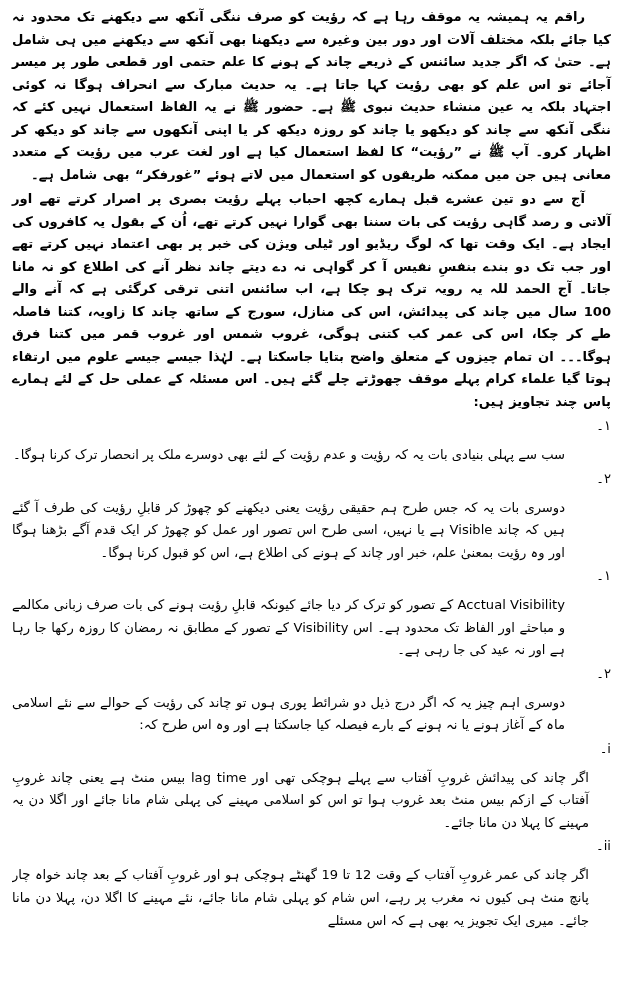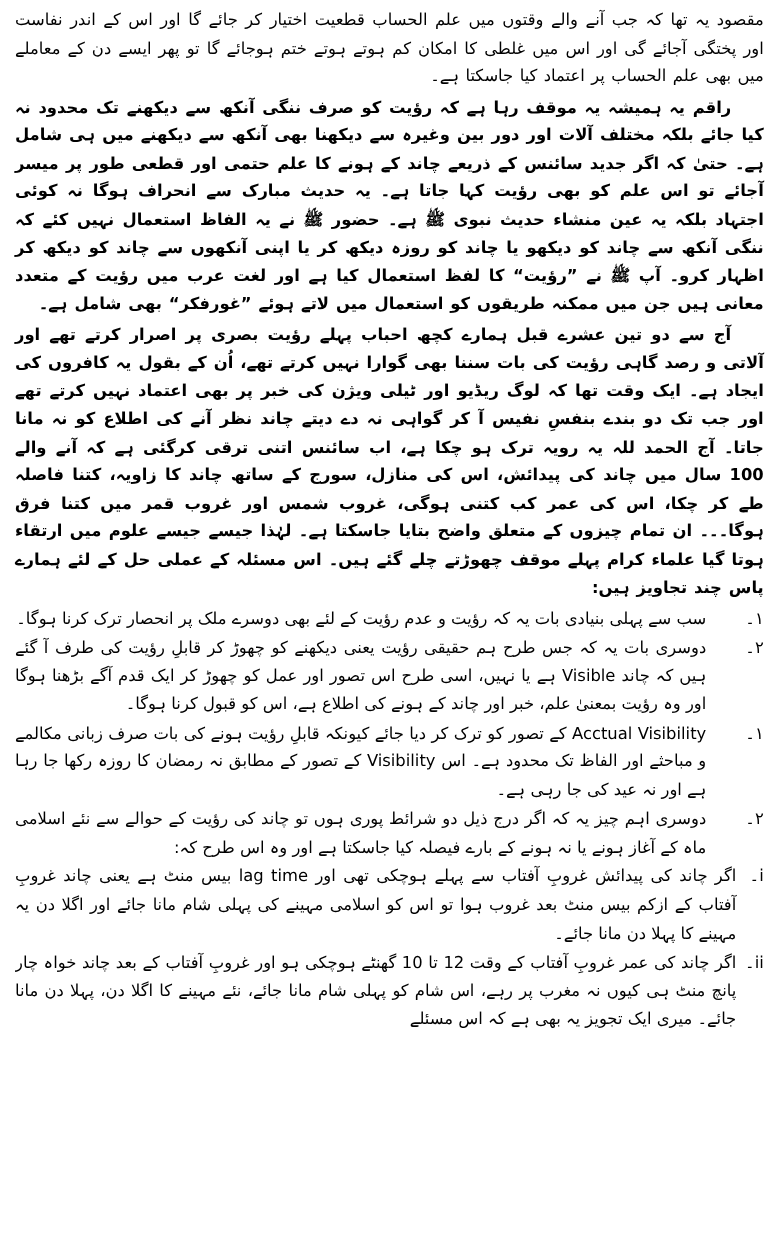--- a/index.html
+++ b/index.html
@@ -55,31 +55,31 @@
   }
   .listrow .marker.narrow {
     width: 22px;
   }
   .listrow .body {
     flex: 1 1 auto;
     font-size: 13.1px;
     line-height: 1.72;
     text-align: justify;
     text-align-last: right;
+    margin-top: 29px;
   }
   .clip-bottom {
     overflow: hidden;
   }
 </style>
 </head>
 <body>
 
 <div class="page">
 
-  <p class="para">مقصود یہ تھا کہ جب آنے والے وقتوں میں علم الحساب قطعیت اختیار کر جائے گا اور اس کے اندر نفاست اور پختگی آجائے گی اور اس میں غلطی کا امکان کم ہوتے ہوتے ختم ہوجائے گا تو پھر ایسے دن کے معاملے میں بھی علم الحساب پر اعتماد کیا جاسکتا ہے۔</p>
 
   <p class="para indent-first">راقم یہ ہمیشہ یہ موقف رہا ہے کہ رؤیت کو صرف ننگی آنکھ سے دیکھنے تک محدود نہ کیا جائے بلکہ مختلف آلات اور دور بین وغیرہ سے دیکھنا بھی آنکھ سے دیکھنے میں ہی شامل ہے۔ حتیٰ کہ اگر جدید سائنس کے ذریعے چاند کے ہونے کا علم حتمی اور قطعی طور پر میسر آجائے تو اس علم کو بھی رؤیت کہا جاتا ہے۔ یہ حدیث مبارک سے انحراف ہوگا نہ کوئی اجتہاد بلکہ یہ عین منشاء حدیث نبوی ﷺ ہے۔ حضور ﷺ نے یہ الفاظ استعمال نہیں کئے کہ ننگی آنکھ سے چاند کو دیکھو یا چاند کو روزہ دیکھ کر یا اپنی آنکھوں سے چاند کو دیکھ کر اظہار کرو۔ آپ ﷺ نے ”رؤیت“ کا لفظ استعمال کیا ہے اور لغت عرب میں رؤیت کے متعدد معانی ہیں جن میں ممکنہ طریقوں کو استعمال میں لاتے ہوئے ”غورفکر“ بھی شامل ہے۔</p>
 
   <p class="para indent-first">آج سے دو تین عشرے قبل ہمارے کچھ احباب پہلے رؤیت بصری پر اصرار کرتے تھے اور آلاتی و رصد گاہی رؤیت کی بات سننا بھی گوارا نہیں کرتے تھے، اُن کے بقول یہ کافروں کی ایجاد ہے۔ ایک وقت تھا کہ لوگ ریڈیو اور ٹیلی ویژن کی خبر پر بھی اعتماد نہیں کرتے تھے اور جب تک دو بندے بنفسِ نفیس آ کر گواہی نہ دے دیتے چاند نظر آنے کی اطلاع کو نہ مانا جاتا۔ آج الحمد للہ یہ رویہ ترک ہو چکا ہے، اب سائنس اتنی ترقی کرگئی ہے کہ آنے والے 100 سال میں چاند کی پیدائش، اس کی منازل، سورج کے ساتھ چاند کا زاویہ، کتنا فاصلہ طے کر چکا، اس کی عمر کب کتنی ہوگی، غروب شمس اور غروب قمر میں کتنا فرق ہوگا۔۔۔ ان تمام چیزوں کے متعلق واضح بتایا جاسکتا ہے۔ لہٰذا جیسے جیسے علوم میں ارتقاء ہوتا گیا علماء کرام پہلے موقف چھوڑتے چلے گئے ہیں۔ اس مسئلہ کے عملی حل کے لئے ہمارے پاس چند تجاویز ہیں:</p>
 
   <div class="listrow">
     <div class="marker">١۔</div>
     <div class="body">سب سے پہلی بنیادی بات یہ کہ رؤیت و عدم رؤیت کے لئے بھی دوسرے ملک پر انحصار ترک کرنا ہوگا۔</div>
   </div>
 
@@ -99,16 +99,16 @@
     <div class="body">دوسری اہم چیز یہ کہ اگر درج ذیل دو شرائط پوری ہوں تو چاند کی رؤیت کے حوالے سے نئے اسلامی ماہ کے آغاز ہونے یا نہ ہونے کے بارے فیصلہ کیا جاسکتا ہے اور وہ اس طرح کہ:</div>
   </div>
 
   <div class="listrow">
     <div class="marker narrow">i۔</div>
     <div class="body">اگر چاند کی پیدائش غروبِ آفتاب سے پہلے ہوچکی تھی اور lag time بیس منٹ ہے یعنی چاند غروبِ آفتاب کے ازکم بیس منٹ بعد غروب ہوا تو اس کو اسلامی مہینے کی پہلی شام مانا جائے اور اگلا دن یہ مہینے کا پہلا دن مانا جائے۔</div>
   </div>
 
   <div class="listrow clip-bottom">
     <div class="marker narrow">ii۔</div>
-    <div class="body">اگر چاند کی عمر غروبِ آفتاب کے وقت 12 تا 10 گھنٹے ہوچکی ہو اور غروبِ آفتاب کے بعد چاند خواہ چار پانچ منٹ ہی کیوں نہ مغرب پر رہے، اس شام کو پہلی شام مانا جائے، نئے مہینے کا اگلا دن، پہلا دن مانا جائے۔ میری ایک تجویز یہ بھی ہے کہ اس مسئلے</div>
+    <div class="body">اگر چاند کی عمر غروبِ آفتاب کے وقت 12 تا 19 گھنٹے ہوچکی ہو اور غروبِ آفتاب کے بعد چاند خواہ چار پانچ منٹ ہی کیوں نہ مغرب پر رہے، اس شام کو پہلی شام مانا جائے، نئے مہینے کا اگلا دن، پہلا دن مانا جائے۔ میری ایک تجویز یہ بھی ہے کہ اس مسئلے</div>
   </div>
 
 </div>
 
 </body></html>

